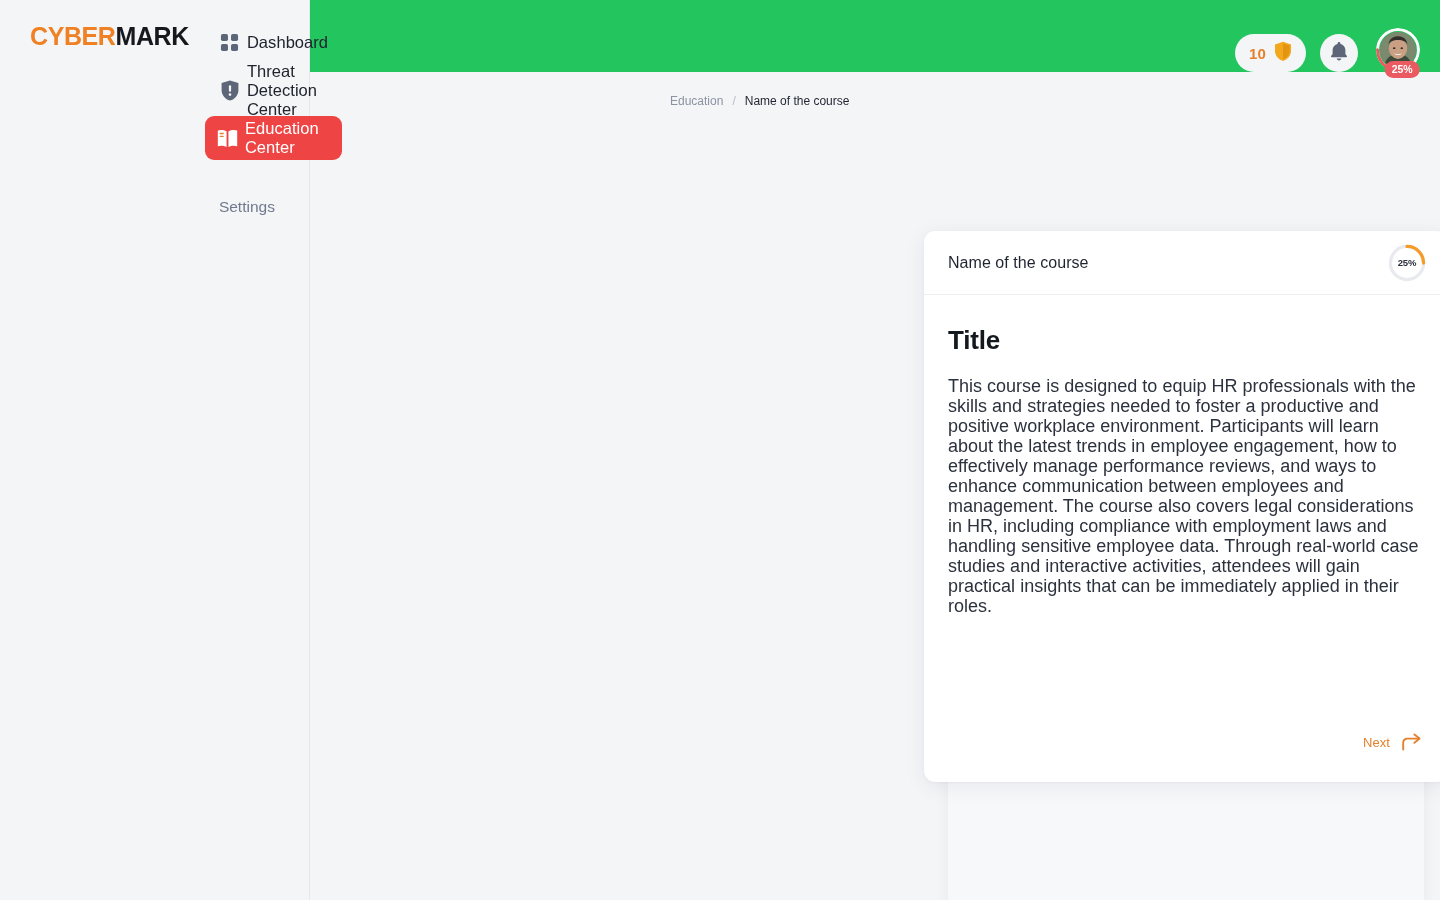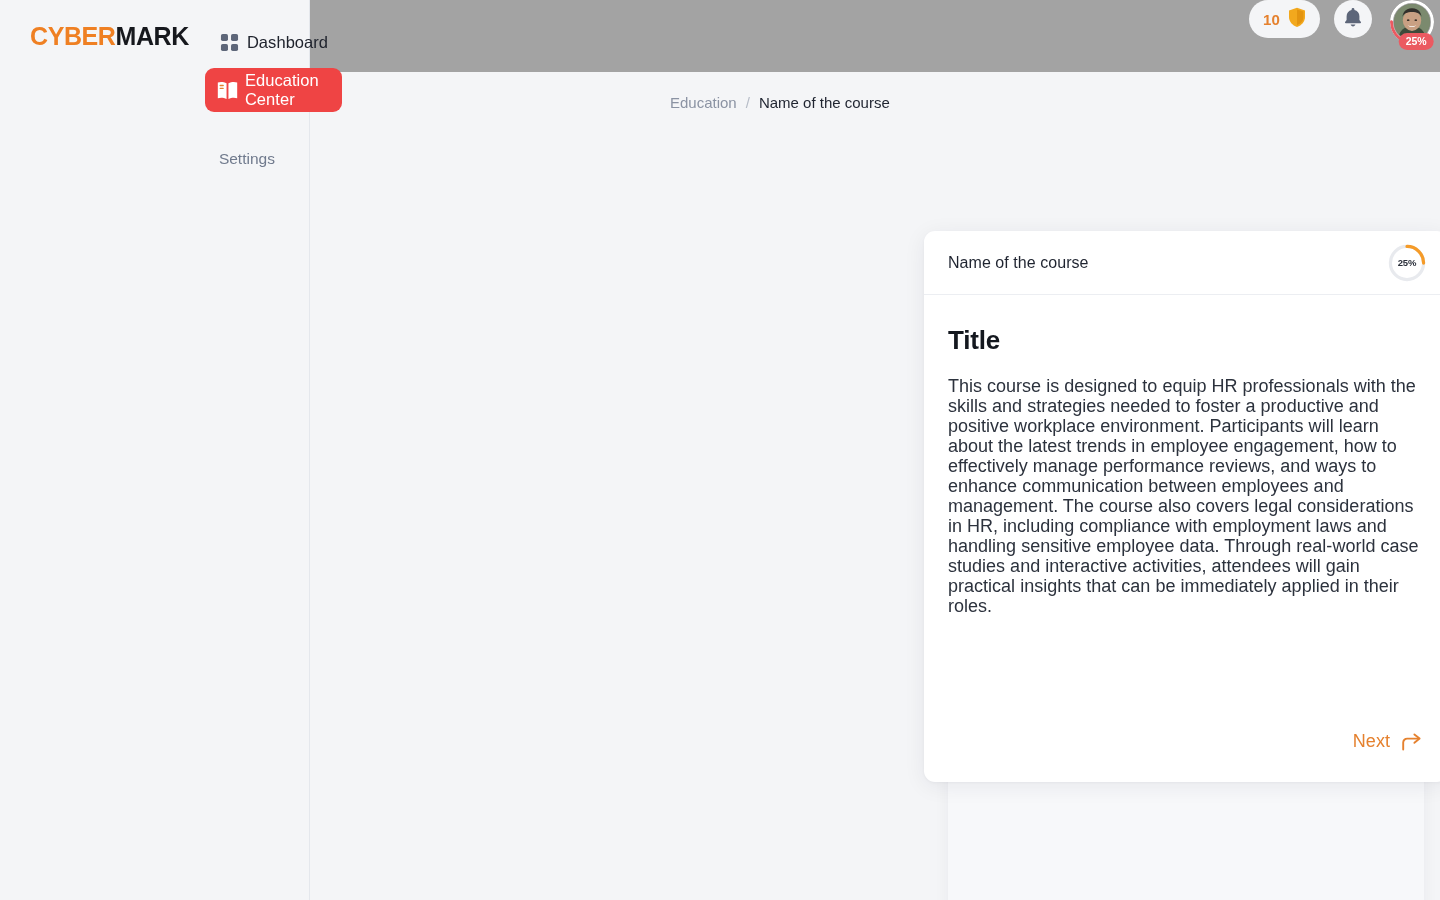--- a/index.html
+++ b/index.html
@@ -102,25 +102,25 @@
     height: 900px;
     display: flex;
     flex-direction: column;
     background: #f4f5f7;
     min-width: 0;
   }
 
   .topbar {
     height: 72px;
     flex: 0 0 72px;
-    background: #a3a3a3;
-    display: flex;
-    align-items: flex-start;
+    background: #22c55e;
+    display: flex;
+    align-items: flex-end;
     justify-content: flex-end;
-    padding-right: 6px;
+    padding-right: 20px;
     gap: 14px;
   }
 
   .points-pill {
     height: 38px;
     min-width: 58px;
     border-radius: 19px;
     background: #f4f5f7;
     display: flex;
     align-items: center;
@@ -183,21 +183,21 @@
     flex: 1 1 auto;
     position: relative;
     overflow: hidden;
   }
 
   .breadcrumb {
     display: flex;
     align-items: center;
     gap: 9px;
     padding: 22px 0 0 360px;
-    font-size: 15px;
+    font-size: 12px;
   }
   .breadcrumb .crumb-link { color: #8b93a3; cursor: pointer; }
   .breadcrumb .crumb-sep { color: #b6bcc7; }
   .breadcrumb .crumb-current { color: #1f2430; }
 
   .card-stack {
     position: absolute;
     left: 614px;
     top: 159px;
     width: 524px;
@@ -289,21 +289,21 @@
     display: flex;
     align-items: center;
     gap: 11px;
     background: none;
     border: none;
     cursor: pointer;
     padding: 6px 2px;
     font-family: inherit;
   }
   .next-btn .next-label {
-    font-size: 18px;
+    font-size: 13px;
     color: #e5812e;
     letter-spacing: 0.05px;
   }
   .next-btn .next-ico { color: #e5812e; display: flex; }
 </style>
 </head>
 <body>
 
 <div class="app">
 
@@ -323,20 +323,30 @@
             <rect x="1" y="1" width="7.4" height="7.4" rx="1.8"></rect>
             <rect x="11.6" y="1" width="7.4" height="7.4" rx="1.8"></rect>
             <rect x="1" y="11.6" width="7.4" height="7.4" rx="1.8"></rect>
             <rect x="11.6" y="11.6" width="7.4" height="7.4" rx="1.8"></rect>
           </svg>
         </span>
         <span class="label">Dashboard</span>
       </div>
 
 
+      <div class="nav-item">
+        <span class="ico">
+          <svg width="18" height="21" viewBox="0 0 18 21" fill="currentColor">
+            <path d="M9 0.4 L17.4 3.1 V10.2 C17.4 15.2 13.8 19.2 9 20.6 C4.2 19.2 0.6 15.2 0.6 10.2 V3.1 Z"></path>
+            <rect x="7.9" y="5.2" width="2.2" height="6.6" rx="1.1" fill="#f4f5f7"></rect>
+            <circle cx="9" cy="14.6" r="1.3" fill="#f4f5f7"></circle>
+          </svg>
+        </span>
+        <span class="label">Threat Detection Center</span>
+      </div>
 
       <div class="nav-item active">
         <span class="ico">
           <svg width="21" height="19" viewBox="0 0 22 20" fill="currentColor">
             <path d="M0.8 1.6 C3.6 0.7 7.2 0.9 10.0 2.4 V19.0 C7.2 17.5 3.6 17.3 0.8 18.2 Z"></path>
             <path d="M21.2 1.6 C18.4 0.7 14.8 0.9 12.0 2.4 V19.0 C14.8 17.5 18.4 17.3 21.2 18.2 Z"></path>
             <rect x="2.6" y="4.0" width="4.6" height="1.5" rx="0.75" fill="#e5812e"></rect>
             <rect x="2.6" y="7.0" width="4.6" height="1.5" rx="0.75" fill="#e5812e"></rect>
           </svg>
         </span>

